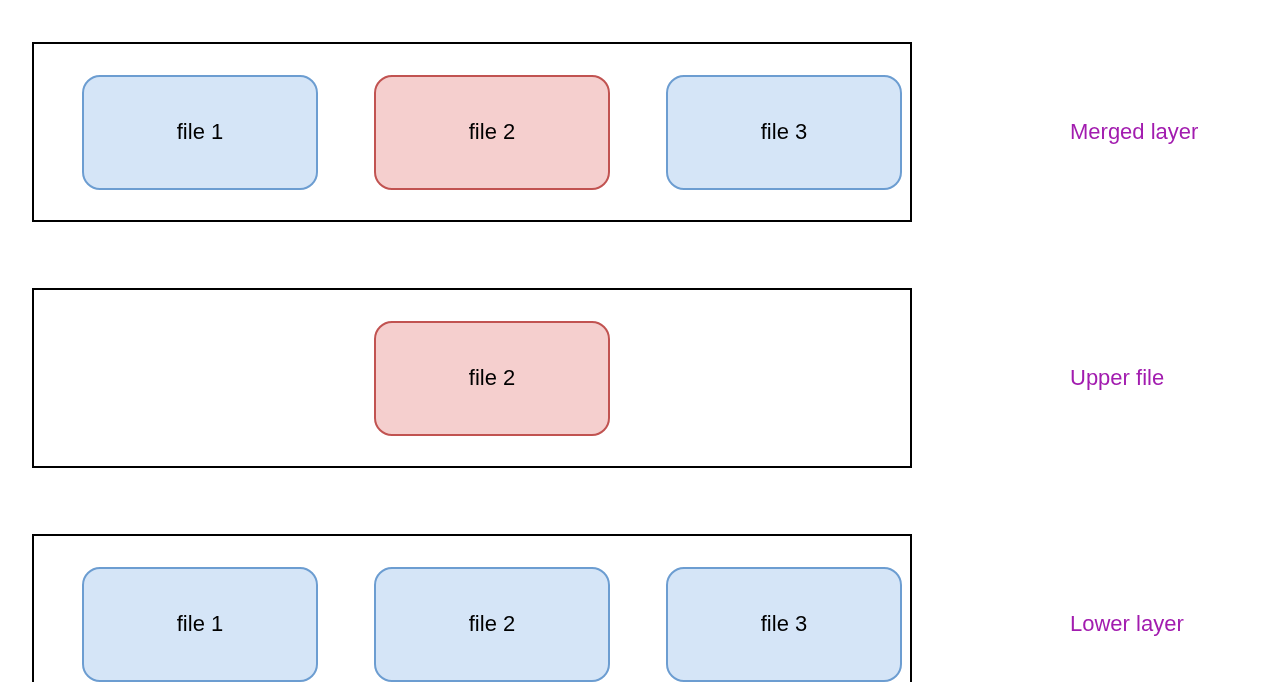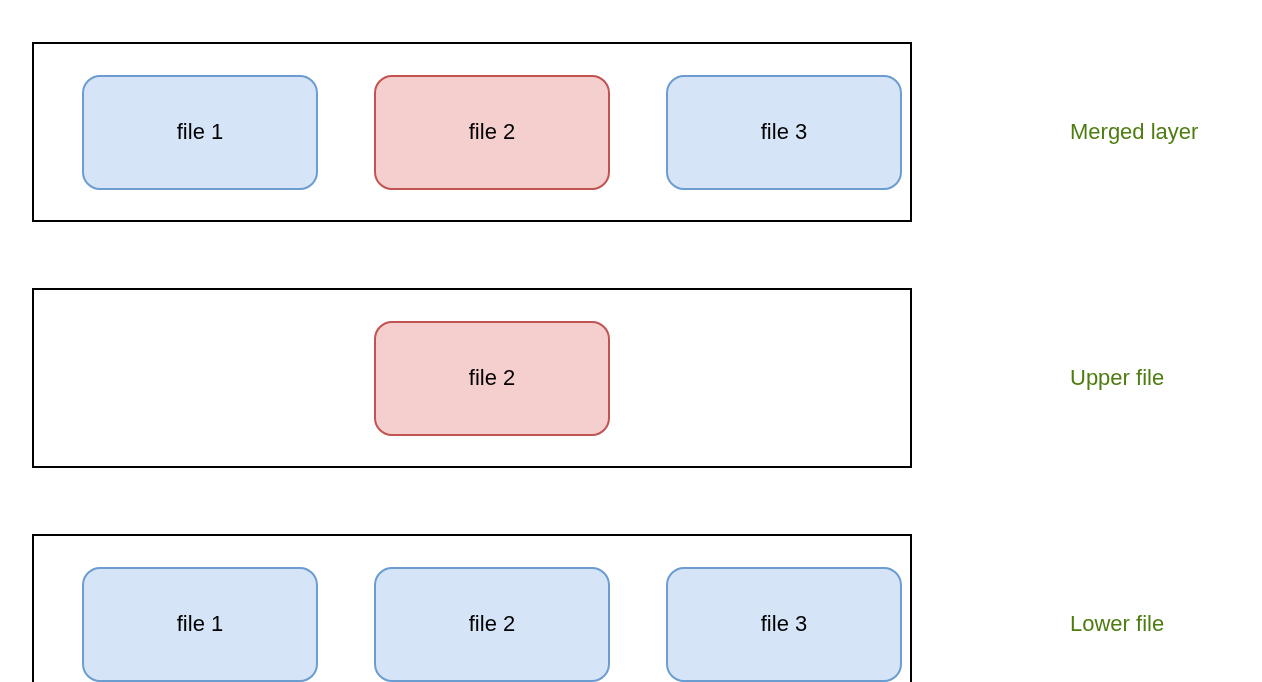--- a/index.html
+++ b/index.html
@@ -49,21 +49,21 @@
       background: #f5cfce;
       border: 2px solid #c15351;
     }
     .file-placeholder {
       width: 240px;
       height: 115px;
       visibility: hidden;
     }
     .layer-label {
       font-size: 22px;
-      color: #4d7c0f;
+      color: #a21caf;
       margin-left: 150px;
       white-space: nowrap;
     }
   </style>
 </head>
 <body>
 
 <div class="layer-row">
   <div class="layer-box">
     <div class="file-box file-blue">
@@ -95,14 +95,14 @@
     <div class="file-box file-blue">
       <span>file 1</span>
     </div>
     <div class="file-box file-blue">
       <span>file 2</span>
     </div>
     <div class="file-box file-blue">
       <span>file 3</span>
     </div>
   </div>
-  <div class="layer-label">Lower file</div>
+  <div class="layer-label">Lower layer</div>
 </div>
 
 </body></html>

